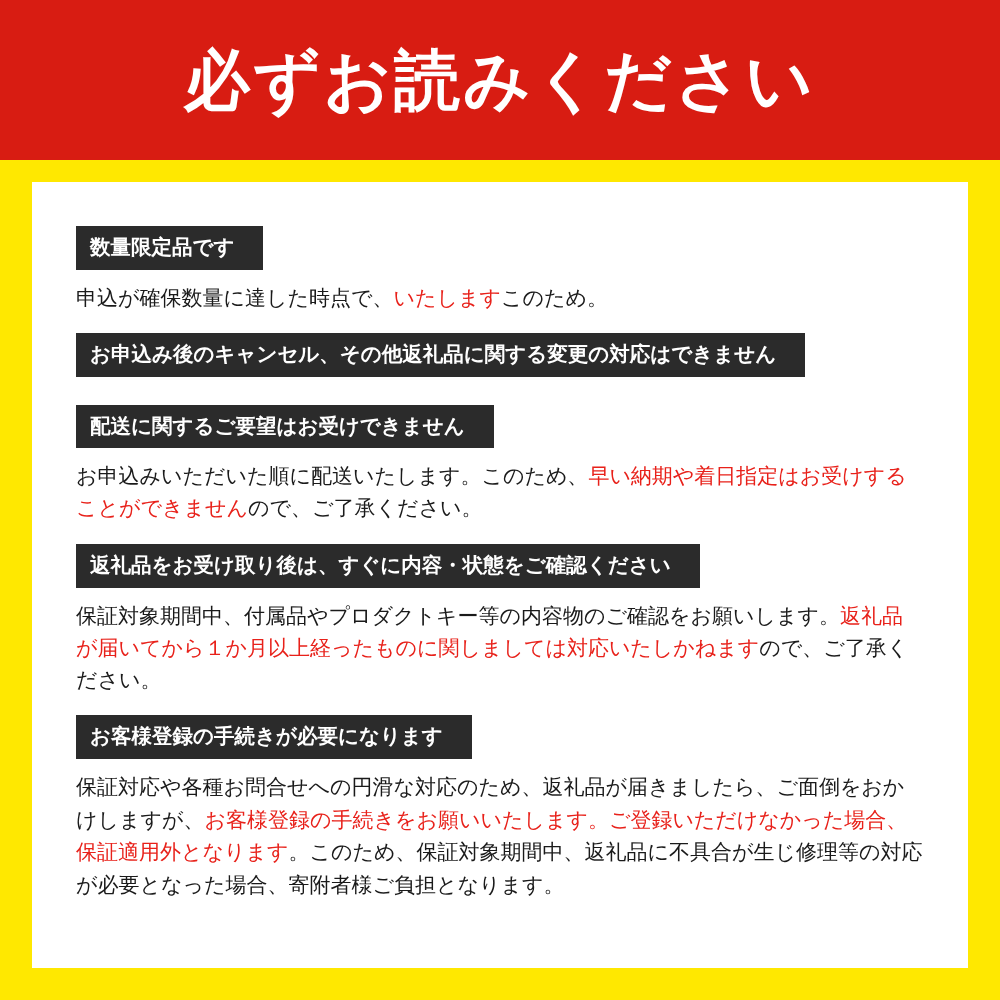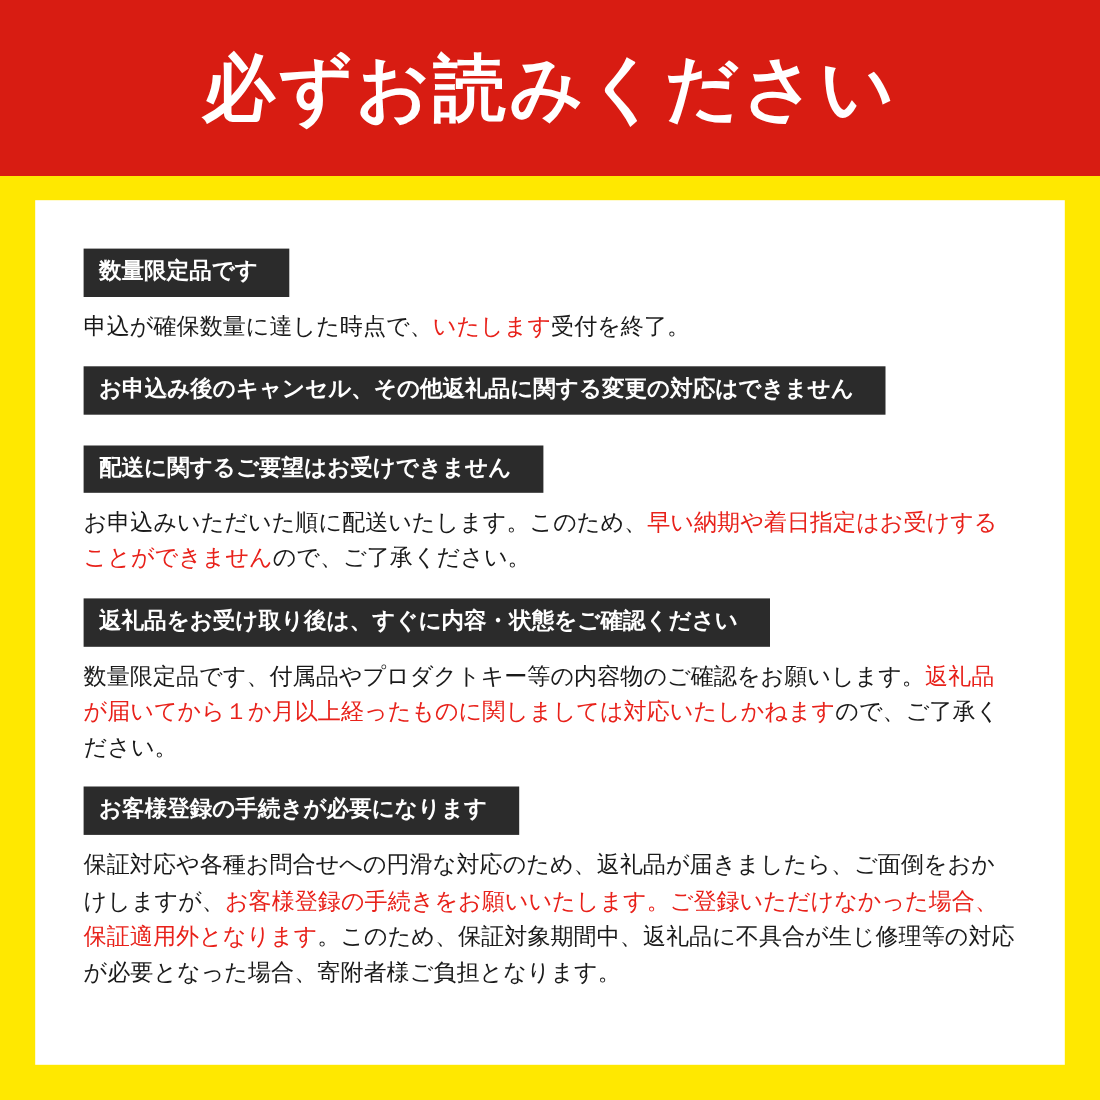--- a/index.html
+++ b/index.html
@@ -84,35 +84,35 @@
 <div class="page">
 
   <div class="header-band">
     <div class="header-title">必ずお読みください</div>
   </div>
 
   <div class="card">
 
     <div class="section sec-1">
       <div class="tag">数量限定品です</div>
-      <p class="body-text"><span>申込が確保数量に達した時点で、</span><span class="hl">いたします</span><span>受付を終了。</span></p>
+      <p class="body-text"><span>申込が確保数量に達した時点で、</span><span class="hl">いたします</span><span>このため。</span></p>
     </div>
 
     <div class="section sec-2">
       <div class="tag">お申込み後のキャンセル、その他返礼品に関する変更の対応はできません</div>
     </div>
 
     <div class="section sec-3">
       <div class="tag">配送に関するご要望はお受けできません</div>
       <p class="body-text"><span>お申込みいただいた順に配送いたします。このため、</span><span class="hl">早い納期や着日指定はお受けすることができません</span><span>ので、ご了承ください。</span></p>
     </div>
 
     <div class="section sec-4">
       <div class="tag">返礼品をお受け取り後は、すぐに内容・状態をご確認ください</div>
-      <p class="body-text"><span>数量限定品です、付属品やプロダクトキー等の内容物のご確認をお願いします。</span><span class="hl">返礼品が届いてから１か月以上経ったものに関しましては対応いたしかねます</span><span>ので、ご了承ください。</span></p>
+      <p class="body-text"><span>保証対象期間中、付属品やプロダクトキー等の内容物のご確認をお願いします。</span><span class="hl">返礼品が届いてから１か月以上経ったものに関しましては対応いたしかねます</span><span>ので、ご了承ください。</span></p>
     </div>
 
     <div class="section sec-5">
       <div class="tag">お客様登録の手続きが必要になります</div>
       <p class="body-text"><span>保証対応や各種お問合せへの円滑な対応のため、返礼品が届きましたら、ご面倒をおかけしますが、</span><span class="hl">お客様登録の手続きをお願いいたします。ご登録いただけなかった場合、保証適用外となります</span><span>。このため、保証対象期間中、返礼品に不具合が生じ修理等の対応が必要となった場合、寄附者様ご負担となります。</span></p>
     </div>
 
   </div>
 </div>
 

